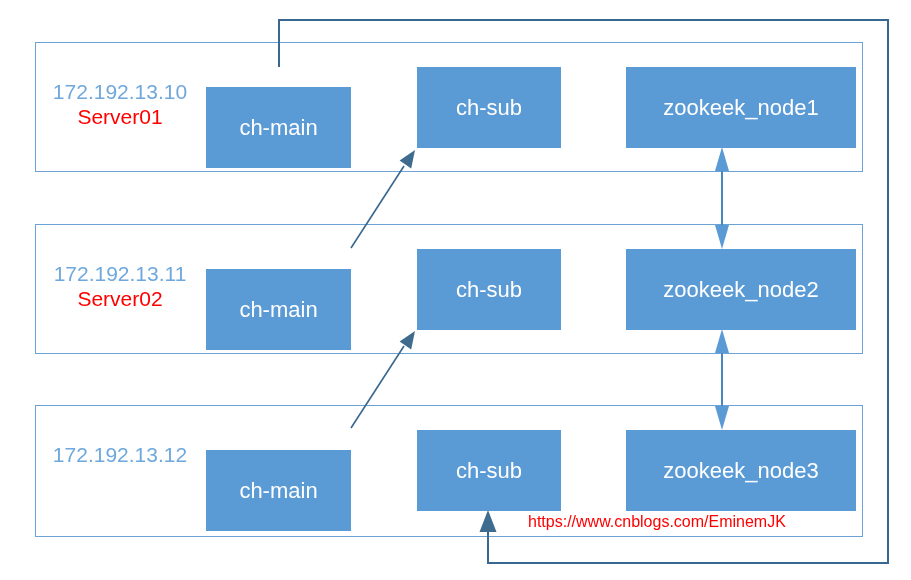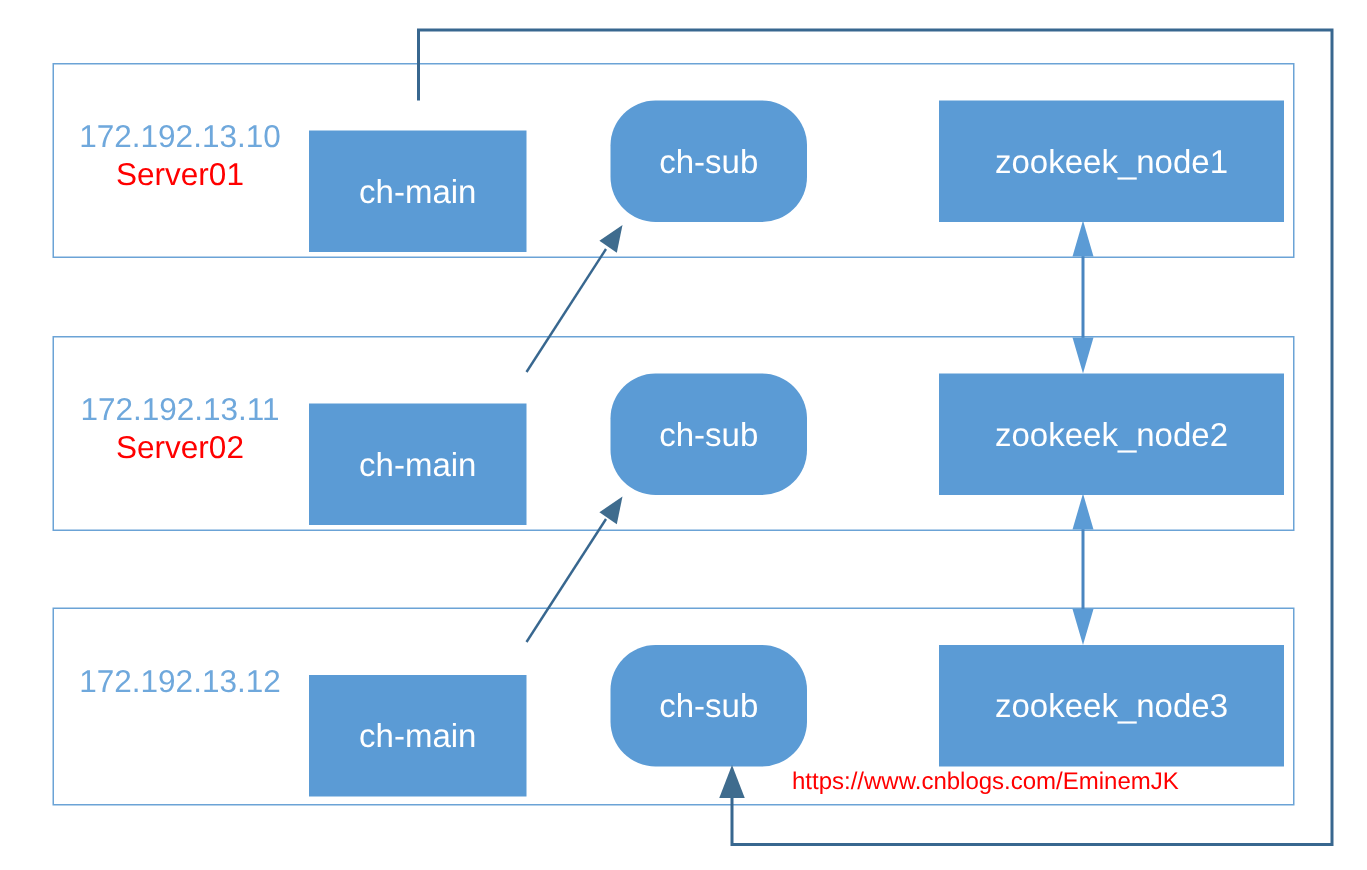--- a/index.html
+++ b/index.html
@@ -44,21 +44,21 @@
     height: 81px;
     background: var(--node-fill, #5B9BD5);
     color: var(--node-text, #FFFFFF);
     display: flex;
     align-items: center;
     justify-content: center;
     font-size: 22px;
     white-space: nowrap;
   }
   .node-ch-main { left: 170px; width: 145px; margin-top: 20px; }
-  .node-ch-sub  { left: 371px; width: 131px; border-radius: 30px; }
+  .node-ch-sub  { left: 381px; width: 144px; }
   .node-zk      { left: 590px; width: 230px; }
 
   #svg-overlay {
     position: absolute;
     left: 0;
     top: 0;
     width: 911px;
     height: 580px;
     pointer-events: none;
   }

